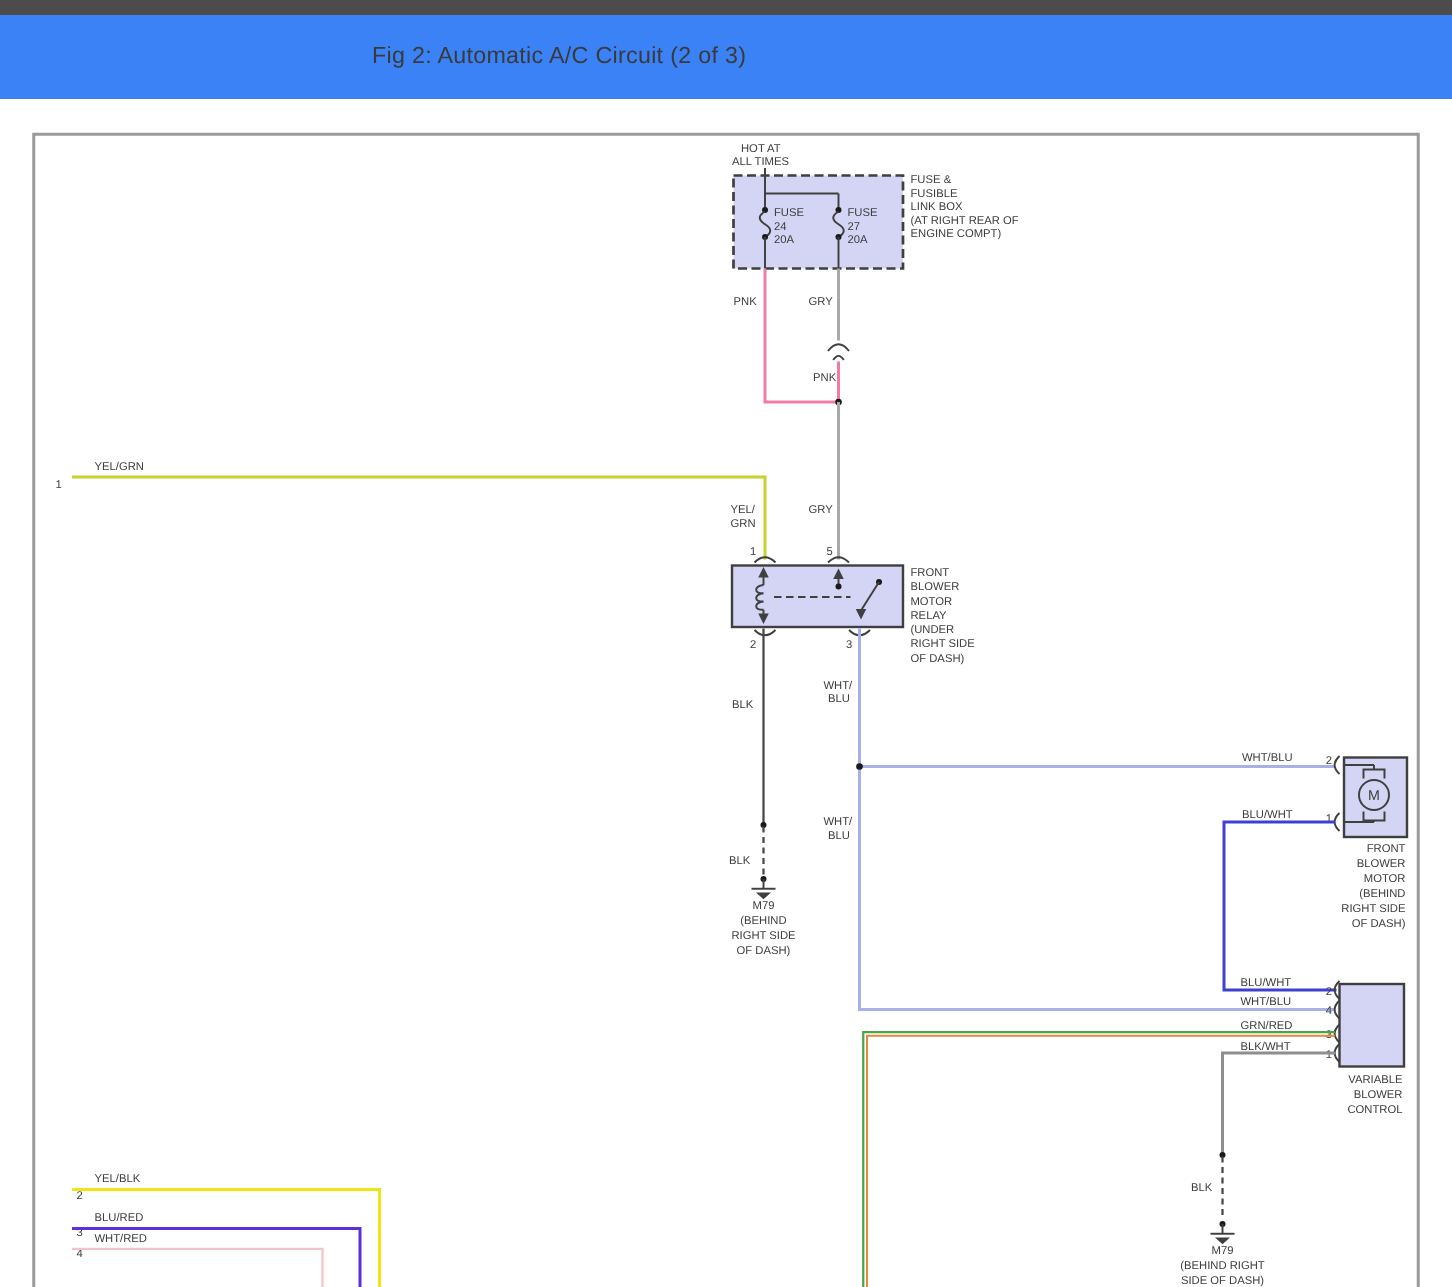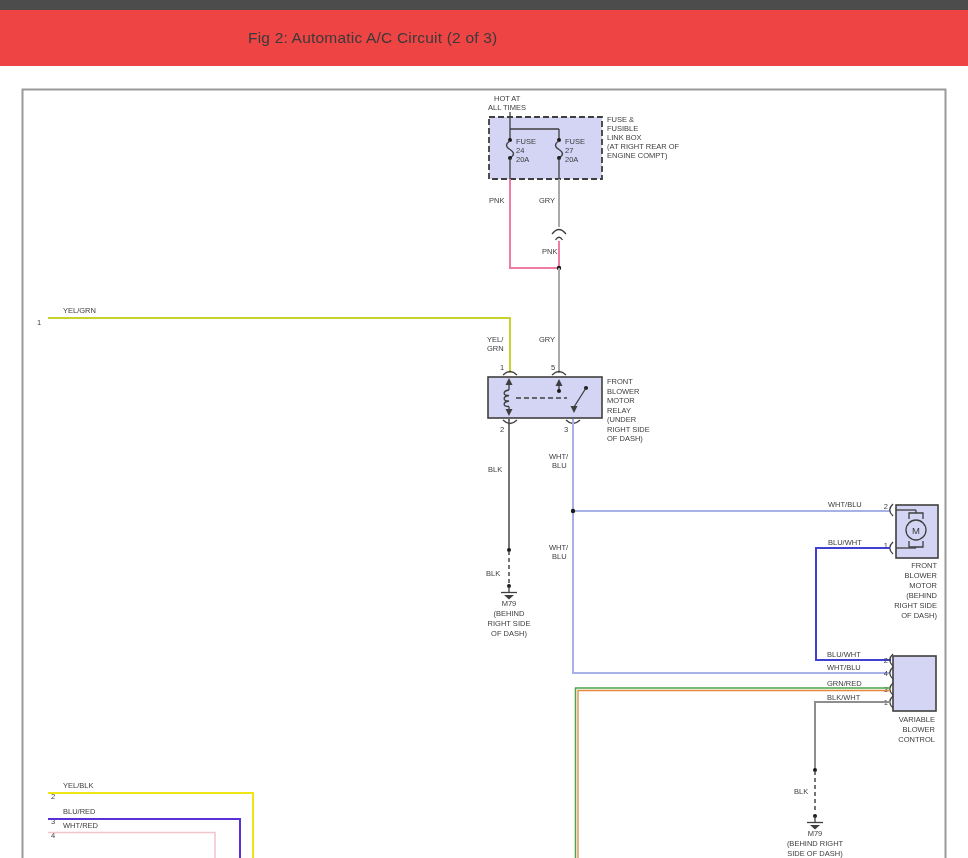--- a/index.html
+++ b/index.html
@@ -17,21 +17,21 @@
   .frame{stroke:#9a9a9a;stroke-width:2px;fill:none;}
   .dot{fill:#1a1a1a;stroke:none;}
   .arrow{fill:#3f3f3f;stroke:none;}
   .wire{fill:none;stroke-width:2px;}
   .wire-thin{fill:none;stroke-width:1.5px;}
 </style>
 </head>
 <body>
 
 <div class="top-strip" style="background: rgb(76, 76, 76);"></div>
-<div class="title-bar" style="background: #ef4444;">
+<div class="title-bar" style="background: #3b82f6;">
   <div class="title">Fig 2: Automatic A/C Circuit (2 of 3)</div>
 </div>
 
 <svg width="968" height="858" viewBox="0 0 968 858">
 
   <rect class="frame" x="22.5" y="89.5" width="923" height="790"></rect>
 
   <text x="494" y="101">HOT AT</text>
   <text x="488" y="110">ALL TIMES</text>
 

